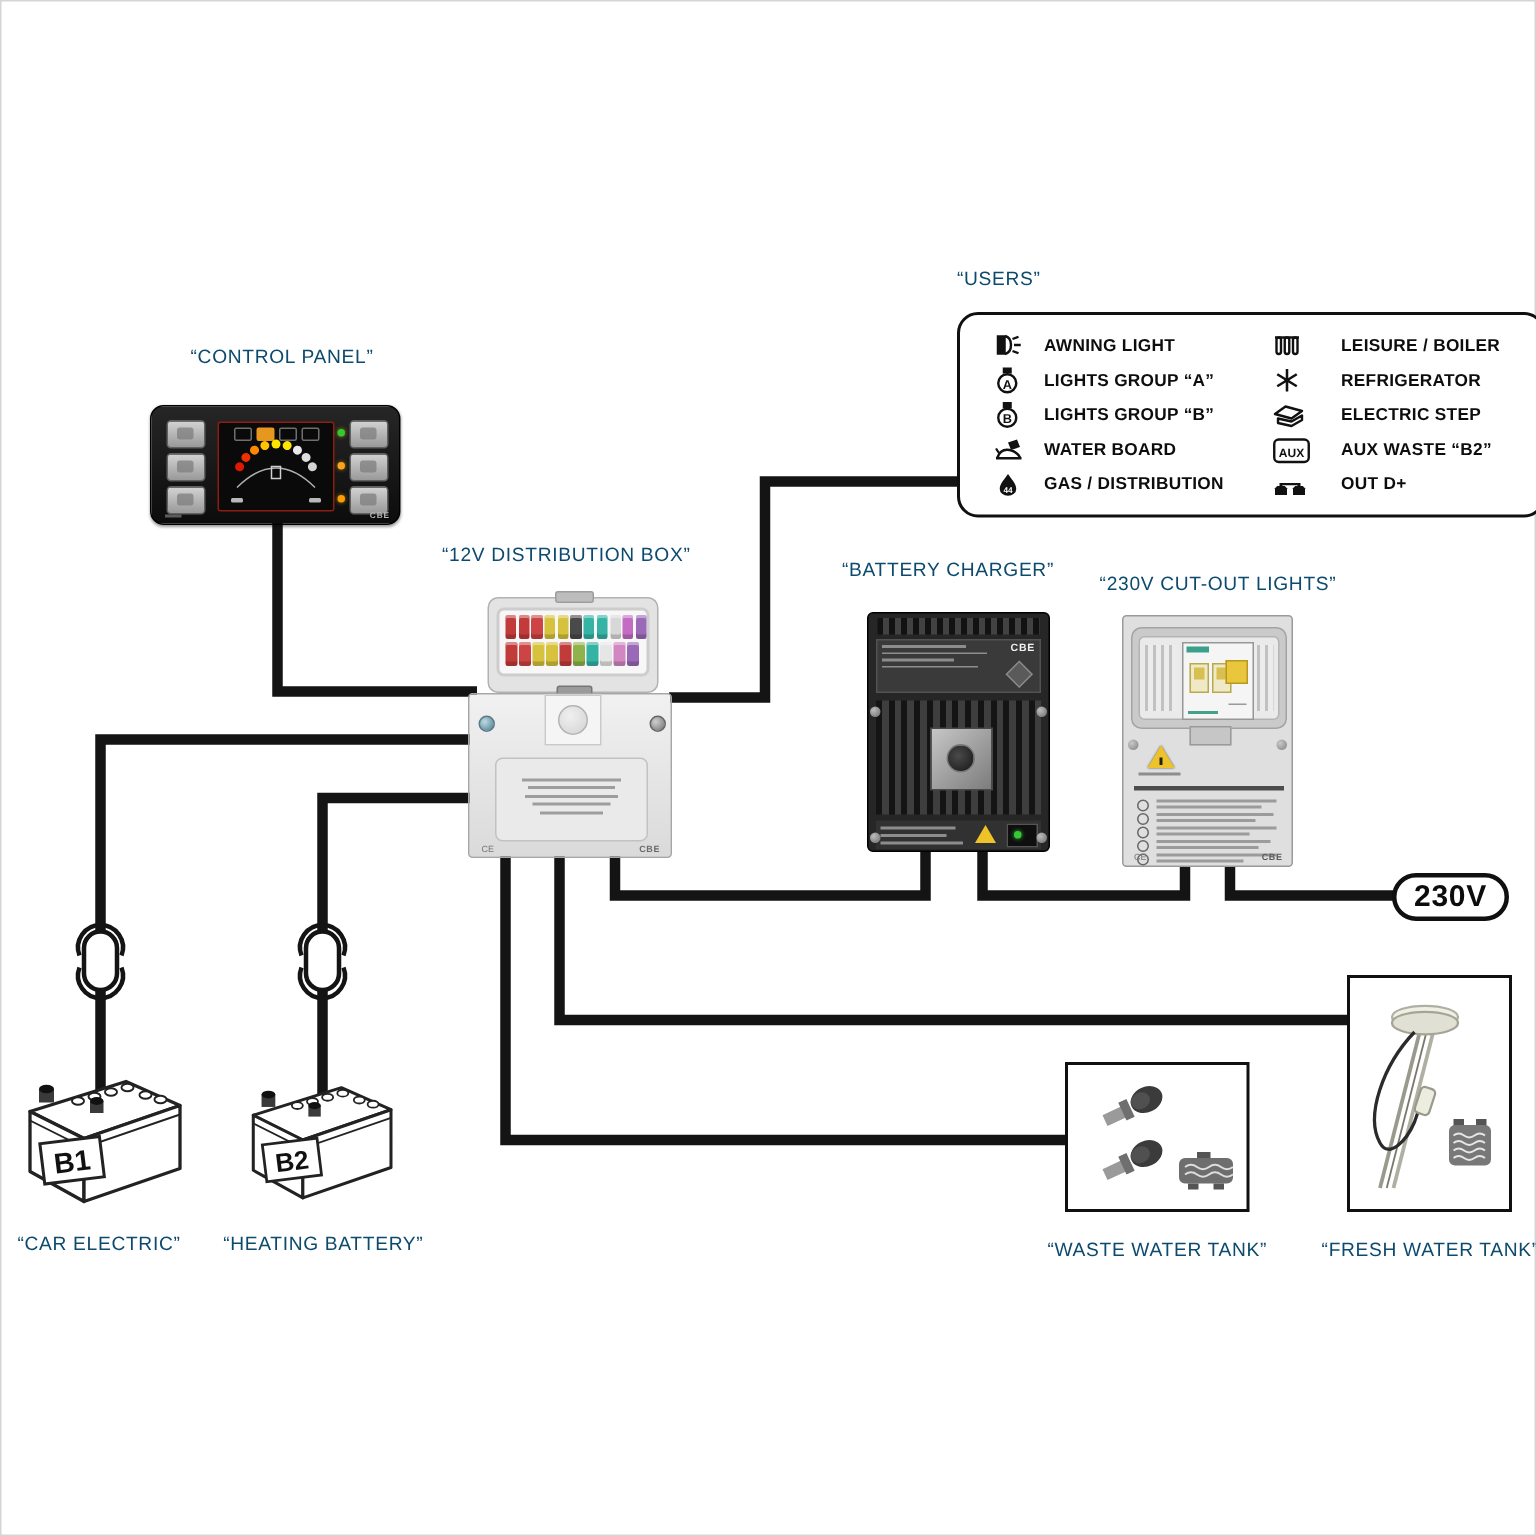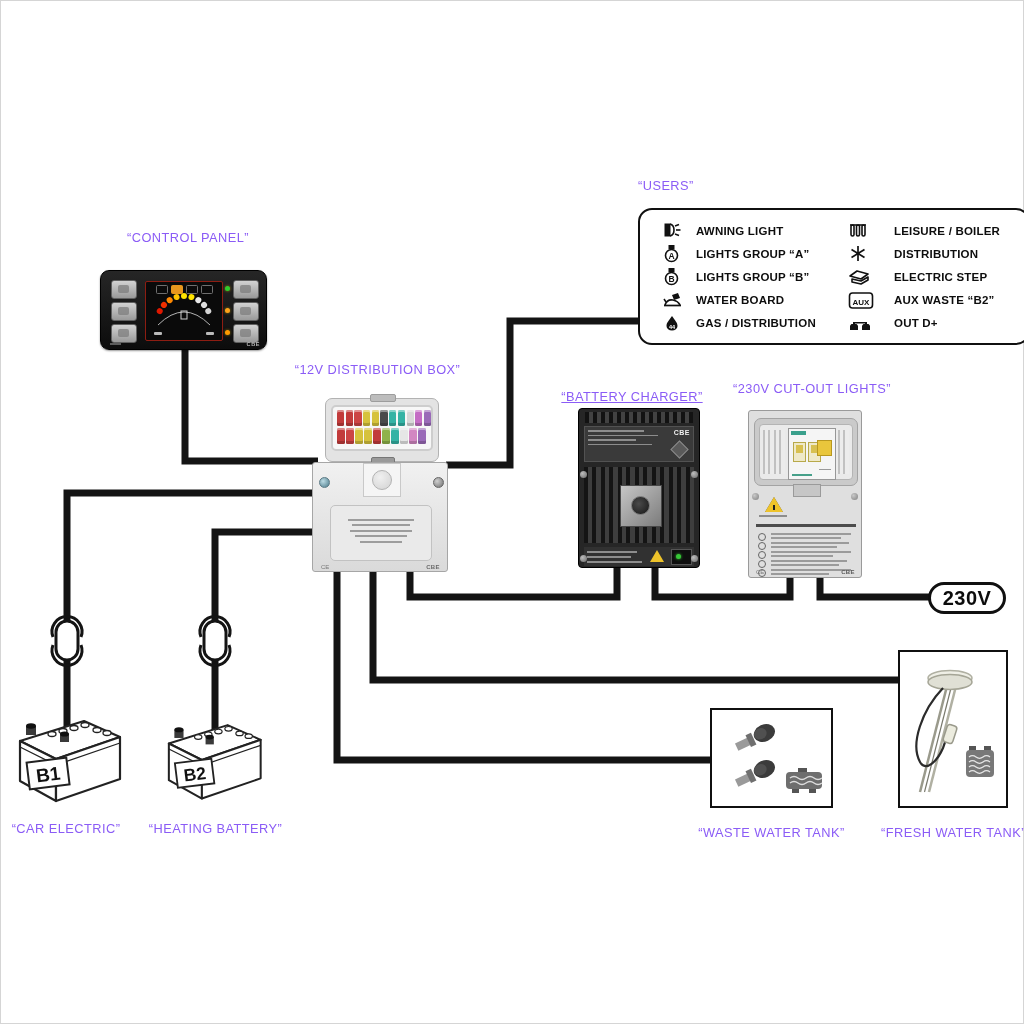--- a/index.html
+++ b/index.html
@@ -1,20 +1,20 @@
 <!DOCTYPE html>
 <html><head>
 <meta charset="utf-8">
 <style>
   html,body{margin:0;padding:0;background:#fff;}
   #stage{position:relative;width:1024px;height:1024px;background:#fff;overflow:hidden;
          font-family:"Liberation Sans",sans-serif;box-shadow:inset 0 0 0 1px #d5d5d5;}
   #wires{position:absolute;left:0;top:0;z-index:1;}
   .comp{position:absolute;z-index:2;box-sizing:border-box;}
-  .lbl{position:absolute;z-index:3;font-size:12.8px;letter-spacing:.45px;color:#8b5cf6;
+  .lbl{position:absolute;z-index:3;font-size:12.8px;letter-spacing:.45px;color:#0c4a6e;
        text-align:center;white-space:nowrap;}
 
   
   #users-box{left:638px;top:208px;width:392px;height:137px;background:#fff;border:2.5px solid #101010;
     border-radius:14px;display:grid;grid-template-columns:34px 152px 46px auto;grid-auto-rows:23.2px;
     align-items:center;padding:9px 4px 5px 22px;}
   .ulabel{font-weight:bold;font-size:11.5px;letter-spacing:.2px;color:#0d0d0d;white-space:nowrap;}
   .uicon{justify-self:start;line-height:0;}
   .uicon svg{display:block;}
 
@@ -150,21 +150,21 @@
     <g>
       <rect x="204" y="621" width="22" height="39" rx="11" fill="#fff" stroke="#141414" stroke-width="3"></rect>
       <path d="M201,637 A15,15 0 1 1 229,637" fill="none" stroke="#141414" stroke-width="3"></path>
       <path d="M201,645 A15,15 0 1 0 229,645" fill="none" stroke="#141414" stroke-width="3"></path>
     </g>
   </svg>
 
   <div class="lbl" style="left:103px;top:230px;width:170px;">“CONTROL PANEL”</div>
   <div class="lbl" style="left:638px;top:178px;text-align:left;">“USERS”</div>
   <div class="lbl" style="left:285px;top:362px;width:185px;">“12V DISTRIBUTION BOX”</div>
-  <div class="lbl" style="left:557px;top:389px;width:150px;text-decoration:underline;">“BATTERY CHARGER”</div>
+  <div class="lbl" style="left:557px;top:372px;width:150px;">“BATTERY CHARGER”</div>
   <div class="lbl" style="left:727px;top:381px;width:170px;">“230V CUT-OUT LIGHTS”</div>
   <div class="lbl" style="left:0px;top:821px;width:132px;">“CAR ELECTRIC”</div>
   <div class="lbl" style="left:138px;top:821px;width:155px;">“HEATING BATTERY”</div>
   <div class="lbl" style="left:694px;top:825px;width:155px;">“WASTE WATER TANK”</div>
   <div class="lbl" style="left:876px;top:825px;width:155px;">“FRESH WATER TANK”</div>
 
   <div class="comp" id="control-panel">
     <div class="cp-btn" style="left:10px;top:9px;">
         <i></i>
       </div>
@@ -269,21 +269,21 @@
     <span class="uicon">
       <svg width="20" height="19">
           <g stroke="#111" stroke-width="1.7" fill="#111">
             <line x1="10" y1="2" x2="10" y2="17"></line>
             <line x1="3.5" y1="5.5" x2="16.5" y2="13.5"></line>
             <line x1="3.5" y1="13.5" x2="16.5" y2="5.5"></line>
             <circle cx="10" cy="9.5" r="1.6" stroke="none"></circle>
           </g>
         </svg>
     </span>
-    <span class="ulabel">DISTRIBUTION</span>
+    <span class="ulabel">REFRIGERATOR</span>
 
     <span class="uicon">
       <svg width="20" height="19">
           <g>
             <rect x="6.5" y="1" width="6" height="4" fill="#111"></rect>
             <circle cx="9.5" cy="11.5" r="6" fill="none" stroke="#111" stroke-width="1.6"></circle>
             <text x="9.5" y="15" font-size="8.5" font-weight="bold" text-anchor="middle" fill="#111">B</text>
           </g>
         </svg>
     </span>

